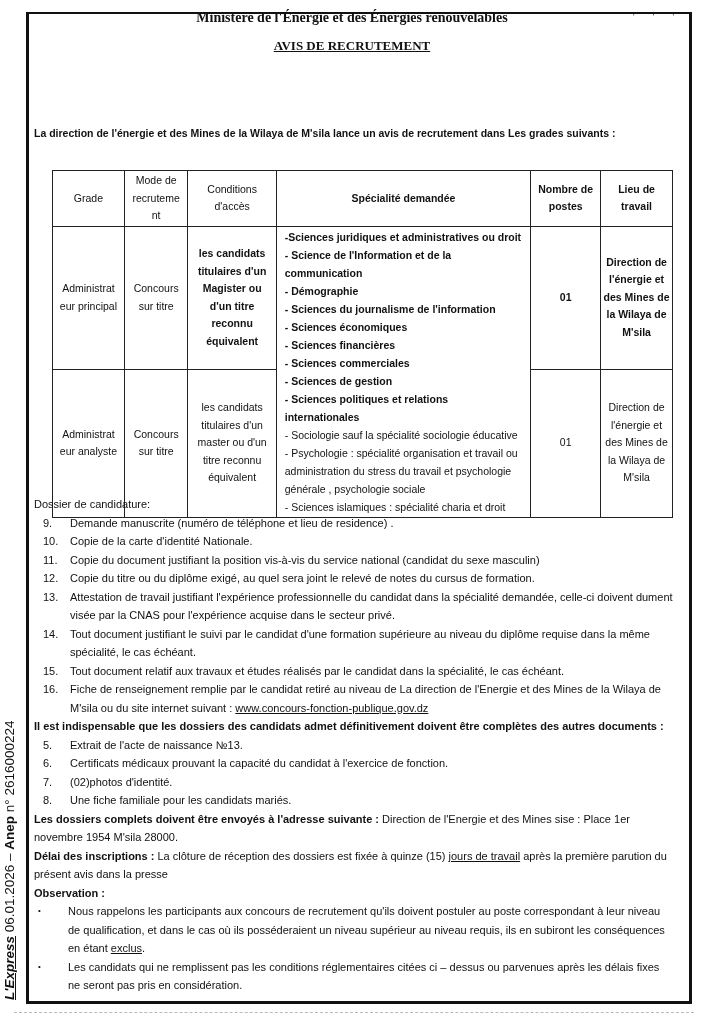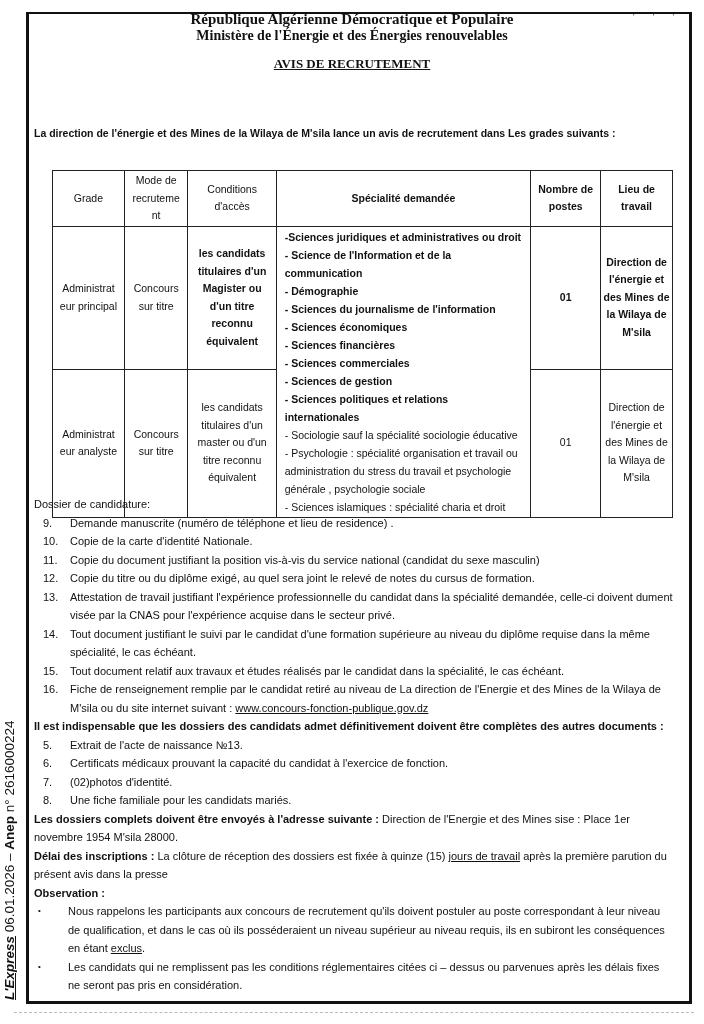--- a/index.html
+++ b/index.html
@@ -35,21 +35,20 @@
   .obs { margin: 0; padding: 0; }
   .scan-marks { position: absolute; top: 1012px; left: 14px; right: 10px; height: 6px; border-top: 1px dashed #777; opacity: .5; }
 </style>
 </head>
 <body>
 
 <div class="frame"></div>
 <div class="marks">' ' '</div>
 
 <div class="header">
-  <div class="l1">République Algérienne Démocratique et Populaire</div>
   <div class="l2">Ministère de l'Énergie et des Énergies renouvelables</div>
   <div class="title">AVIS DE RECRUTEMENT</div>
 </div>
 
 <div class="intro">La direction de l'énergie et des Mines de la Wilaya de M'sila lance un avis de recrutement dans Les grades suivants :</div>
 
 <table class="grid">
   <colgroup>
     <col style="width:70px">
       <col style="width:62px">

